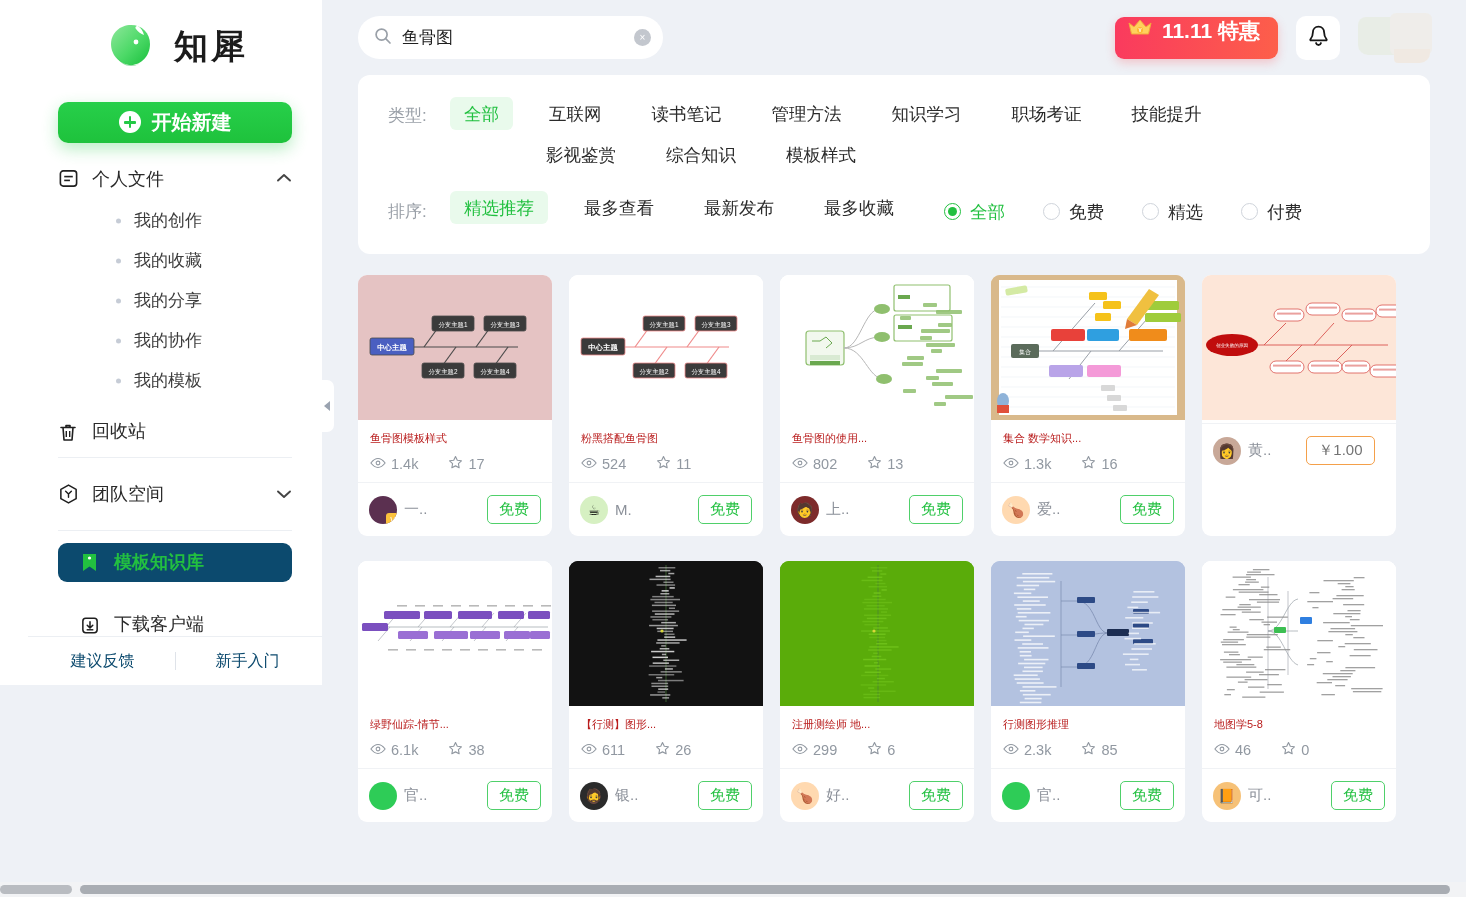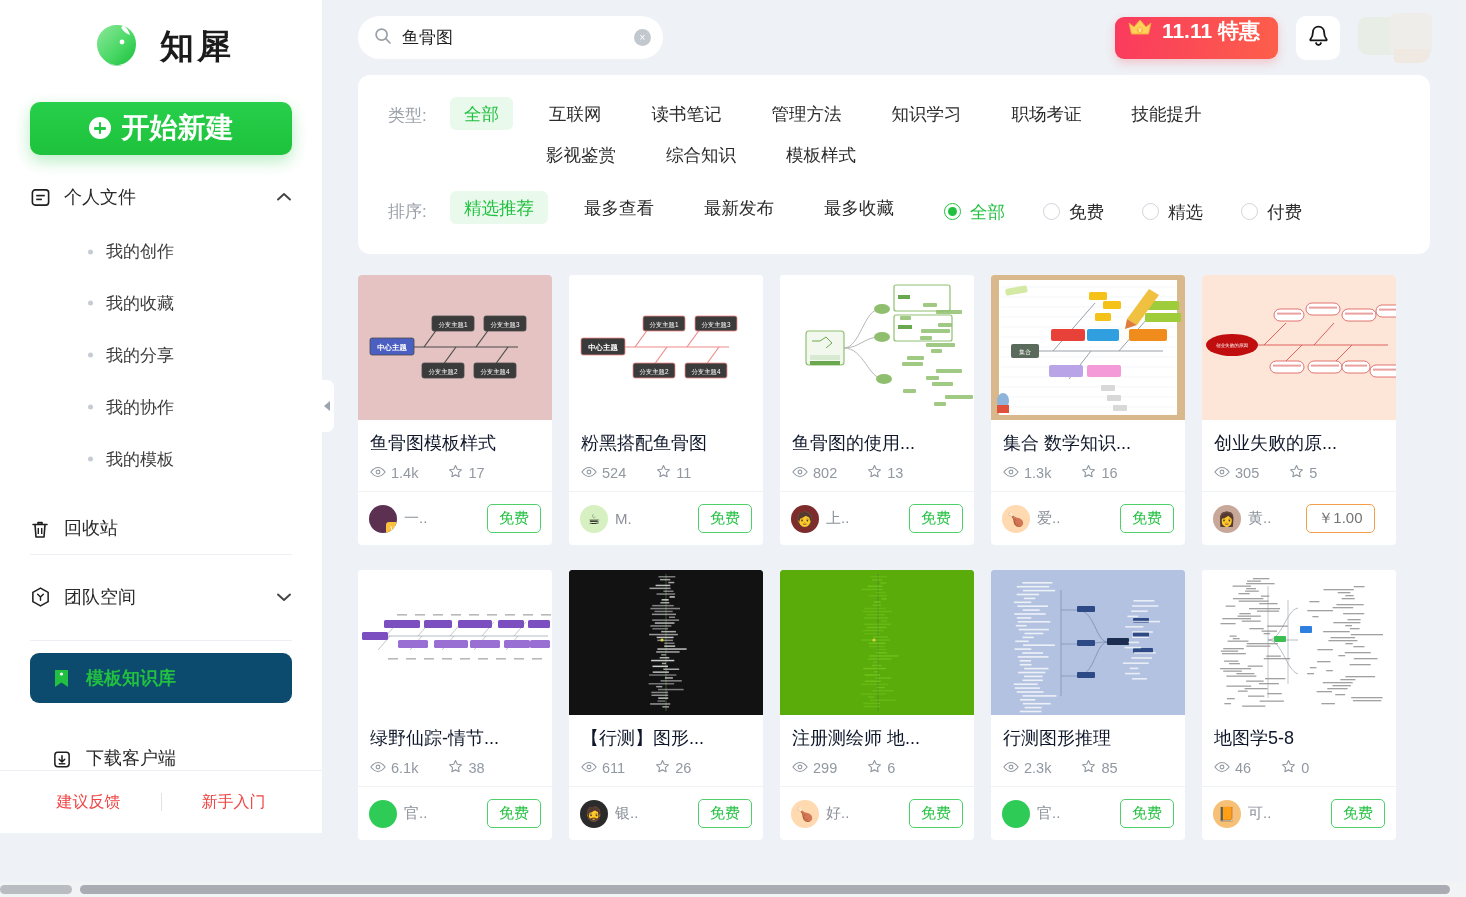--- a/index.html
+++ b/index.html
@@ -6,35 +6,35 @@
   html, body {
     width: 1466px; height: 897px;
     font-family: "Liberation Sans", "DejaVu Sans", sans-serif;
     background: #eef1f6;
     overflow: hidden;
   }
   .app { display: flex; width: 1466px; height: 897px; position: relative; }
 
   
   .sidebar {
-    width: 322px; height: 833px; background: #fff;
+    width: 322px; height: 685px; background: #fff;
     flex: 0 0 322px; position: relative;
-    display: flex; flex-direction: column;
+    display: flex; flex-direction: column; padding-left: 28px;
   }
   .logo-row { display: flex; align-items: center; justify-content: center; gap: 14px; padding: 18px 0 10px; }
   .logo-mark { width: 58px; height: 58px; position: relative; }
   .logo-mark svg { display: block; }
   .logo-text { font-size: 34px; font-weight: 700; color: #1b1b1b; letter-spacing: 3px; }
 
   .new-btn {
     margin: 16px 30px 0; height: 54px; border-radius: 10px;
     background: linear-gradient(180deg,#27cf4a 0%,#1ec23c 100%);
     box-shadow: 0 6px 16px rgba(38,200,70,.32);
     display: flex; align-items: center; justify-content: center; gap: 11px;
-    color: #fff; font-size: 28px; font-weight: 600; cursor: pointer;
+    color: #fff; font-size: 20px; font-weight: 600; cursor: pointer;
   }
   .plus-ic {
     width: 22px; height: 22px; border-radius: 50%; background: #fff;
     position: relative; flex: 0 0 22px;
   }
   .plus-ic::before, .plus-ic::after {
     content: ""; position: absolute; background: #23c845; border-radius: 1px;
   }
   .plus-ic::before { left: 5px; top: 10px; width: 12px; height: 2.4px; }
   .plus-ic::after  { top: 5px; left: 10px; height: 12px; width: 2.4px; }
@@ -71,21 +71,21 @@
     color: #22c040; font-weight: 700; font-size: 18px; cursor: pointer;
   }
   .kb-item .ic { width: 34px; margin-left: 22px; display: flex; align-items: center; }
 
   .dl-item { padding-left: 22px; }
 
   .sb-spacer { flex: 1; }
   .sb-foot {
     border-top: 1px solid #eceff3; height: 64px;
     display: flex; align-items: center; justify-content: center; gap: 0;
-    color: #ef4444; font-size: 16px;
+    color: #0c4a6e; font-size: 16px;
   }
   .sb-foot span { cursor: pointer; }
   .foot-div { width: 1px; height: 18px; background: #dfe3e9; margin: 0 40px; }
 
   .collapse-tab {
     position: absolute; right: -12px; top: 380px;
     width: 14px; height: 52px; background: #fff;
     border-radius: 0 7px 7px 0;
     display: flex; align-items: center; justify-content: center;
     cursor: pointer; z-index: 5;
@@ -152,27 +152,27 @@
     content: ""; position: absolute; inset: 3px; border-radius: 50%; background: #22c040;
   }
   .radio.on { color: #22c040; }
 
   
   .grid {
     display: grid; grid-template-columns: repeat(5, 194px);
     gap: 25px 17px; margin-top: 21px;
   }
   .card {
-    background: #fff; border-radius: 4px; overflow: hidden;
+    background: #fff; border-radius: 9px; overflow: hidden;
     display: flex; flex-direction: column; cursor: pointer;
   }
   .thumb { height: 145px; position: relative; overflow: hidden; }
   .card-body { padding: 11px 12px 6px; }
   .card-title {
-    font-size: 18px; color: #0f172a; white-space: nowrap;
+    font-size: 11px; color: #b91c1c; white-space: nowrap;
     overflow: hidden; text-overflow: ellipsis;
   }
   .stats { display: flex; align-items: center; gap: 24px; margin-top: 9px; color: #9198a1; font-size: 14.5px; }
   .stats .g { display: flex; align-items: center; gap: 5px; margin-right: 6px; }
   .card-foot {
     border-top: 1px solid #f0f2f5; height: 54px; margin-top: 3px;
     display: flex; align-items: center; padding: 0 11px; gap: 7px;
   }
   .av { width: 28px; height: 28px; border-radius: 50%; flex: 0 0 28px; position: relative; overflow: hidden;
        display: flex; align-items: center; justify-content: center; font-size: 14px; }
@@ -649,38 +649,20 @@
               <rect x="68" y="86" width="34" height="12" rx="6" fill="#fff" stroke="#d9534f" stroke-width=".8"></rect>
               <rect x="71" y="89.6" width="28" height="2" fill="#d9534f" opacity=".55"></rect>
               <rect x="106" y="86" width="34" height="12" rx="6" fill="#fff" stroke="#d9534f" stroke-width=".8"></rect>
               <rect x="109" y="89.6" width="28" height="2" fill="#d9534f" opacity=".55"></rect>
               <rect x="140" y="86" width="28" height="12" rx="6" fill="#fff" stroke="#d9534f" stroke-width=".8"></rect>
               <rect x="143" y="89.6" width="22" height="2" fill="#d9534f" opacity=".55"></rect>
               <rect x="168" y="90" width="32" height="12" rx="6" fill="#fff" stroke="#d9534f" stroke-width=".8"></rect>
               <rect x="171" y="93.6" width="26" height="2" fill="#d9534f" opacity=".55"></rect>
   </svg>
           </div>
-    <div class="card-body">
-      <div class="card-title">创业失败的原...</div>
-      <div class="stats">
-        <span class="g">
-          <span><svg width="16" height="12" viewBox="0 0 18 12">
-                    <path d="M1 6c2.6-3.4 5.2-5 8-5s5.4 1.6 8 5c-2.6 3.4-5.2 5-8 5S3.6 9.4 1 6z" fill="none" stroke="#9198a1" stroke-width="1.2"></path>
-                    <circle cx="9" cy="6" r="2.1" fill="none" stroke="#9198a1" stroke-width="1.2"></circle>
-                  </svg></span>
-          <span>305</span>
-        </span>
-        <span class="g">
-          <span><svg width="15" height="15" viewBox="0 0 16 16">
-                    <path d="M8 1.6l1.9 4 4.4.6-3.2 3.1.8 4.3L8 11.6l-3.9 2 .8-4.3L1.7 6.2l4.4-.6z" fill="none" stroke="#9198a1" stroke-width="1.2" stroke-linejoin="round"></path>
-                  </svg></span>
-          <span>5</span>
-        </span>
-      </div>
-    </div>
     <div class="card-foot">
       <span class="av" style="background:#c8a898">👩</span>
       <span class="uname">黄..</span>
       <span class="tag paid">￥1.00</span>
     </div>
         </div>
         <div class="card">
     <div class="thumb" style="background:#ffffff">
             <svg class="fb" viewBox="0 0 194 145">
    <rect width="194" height="145" fill="#fff"></rect>

